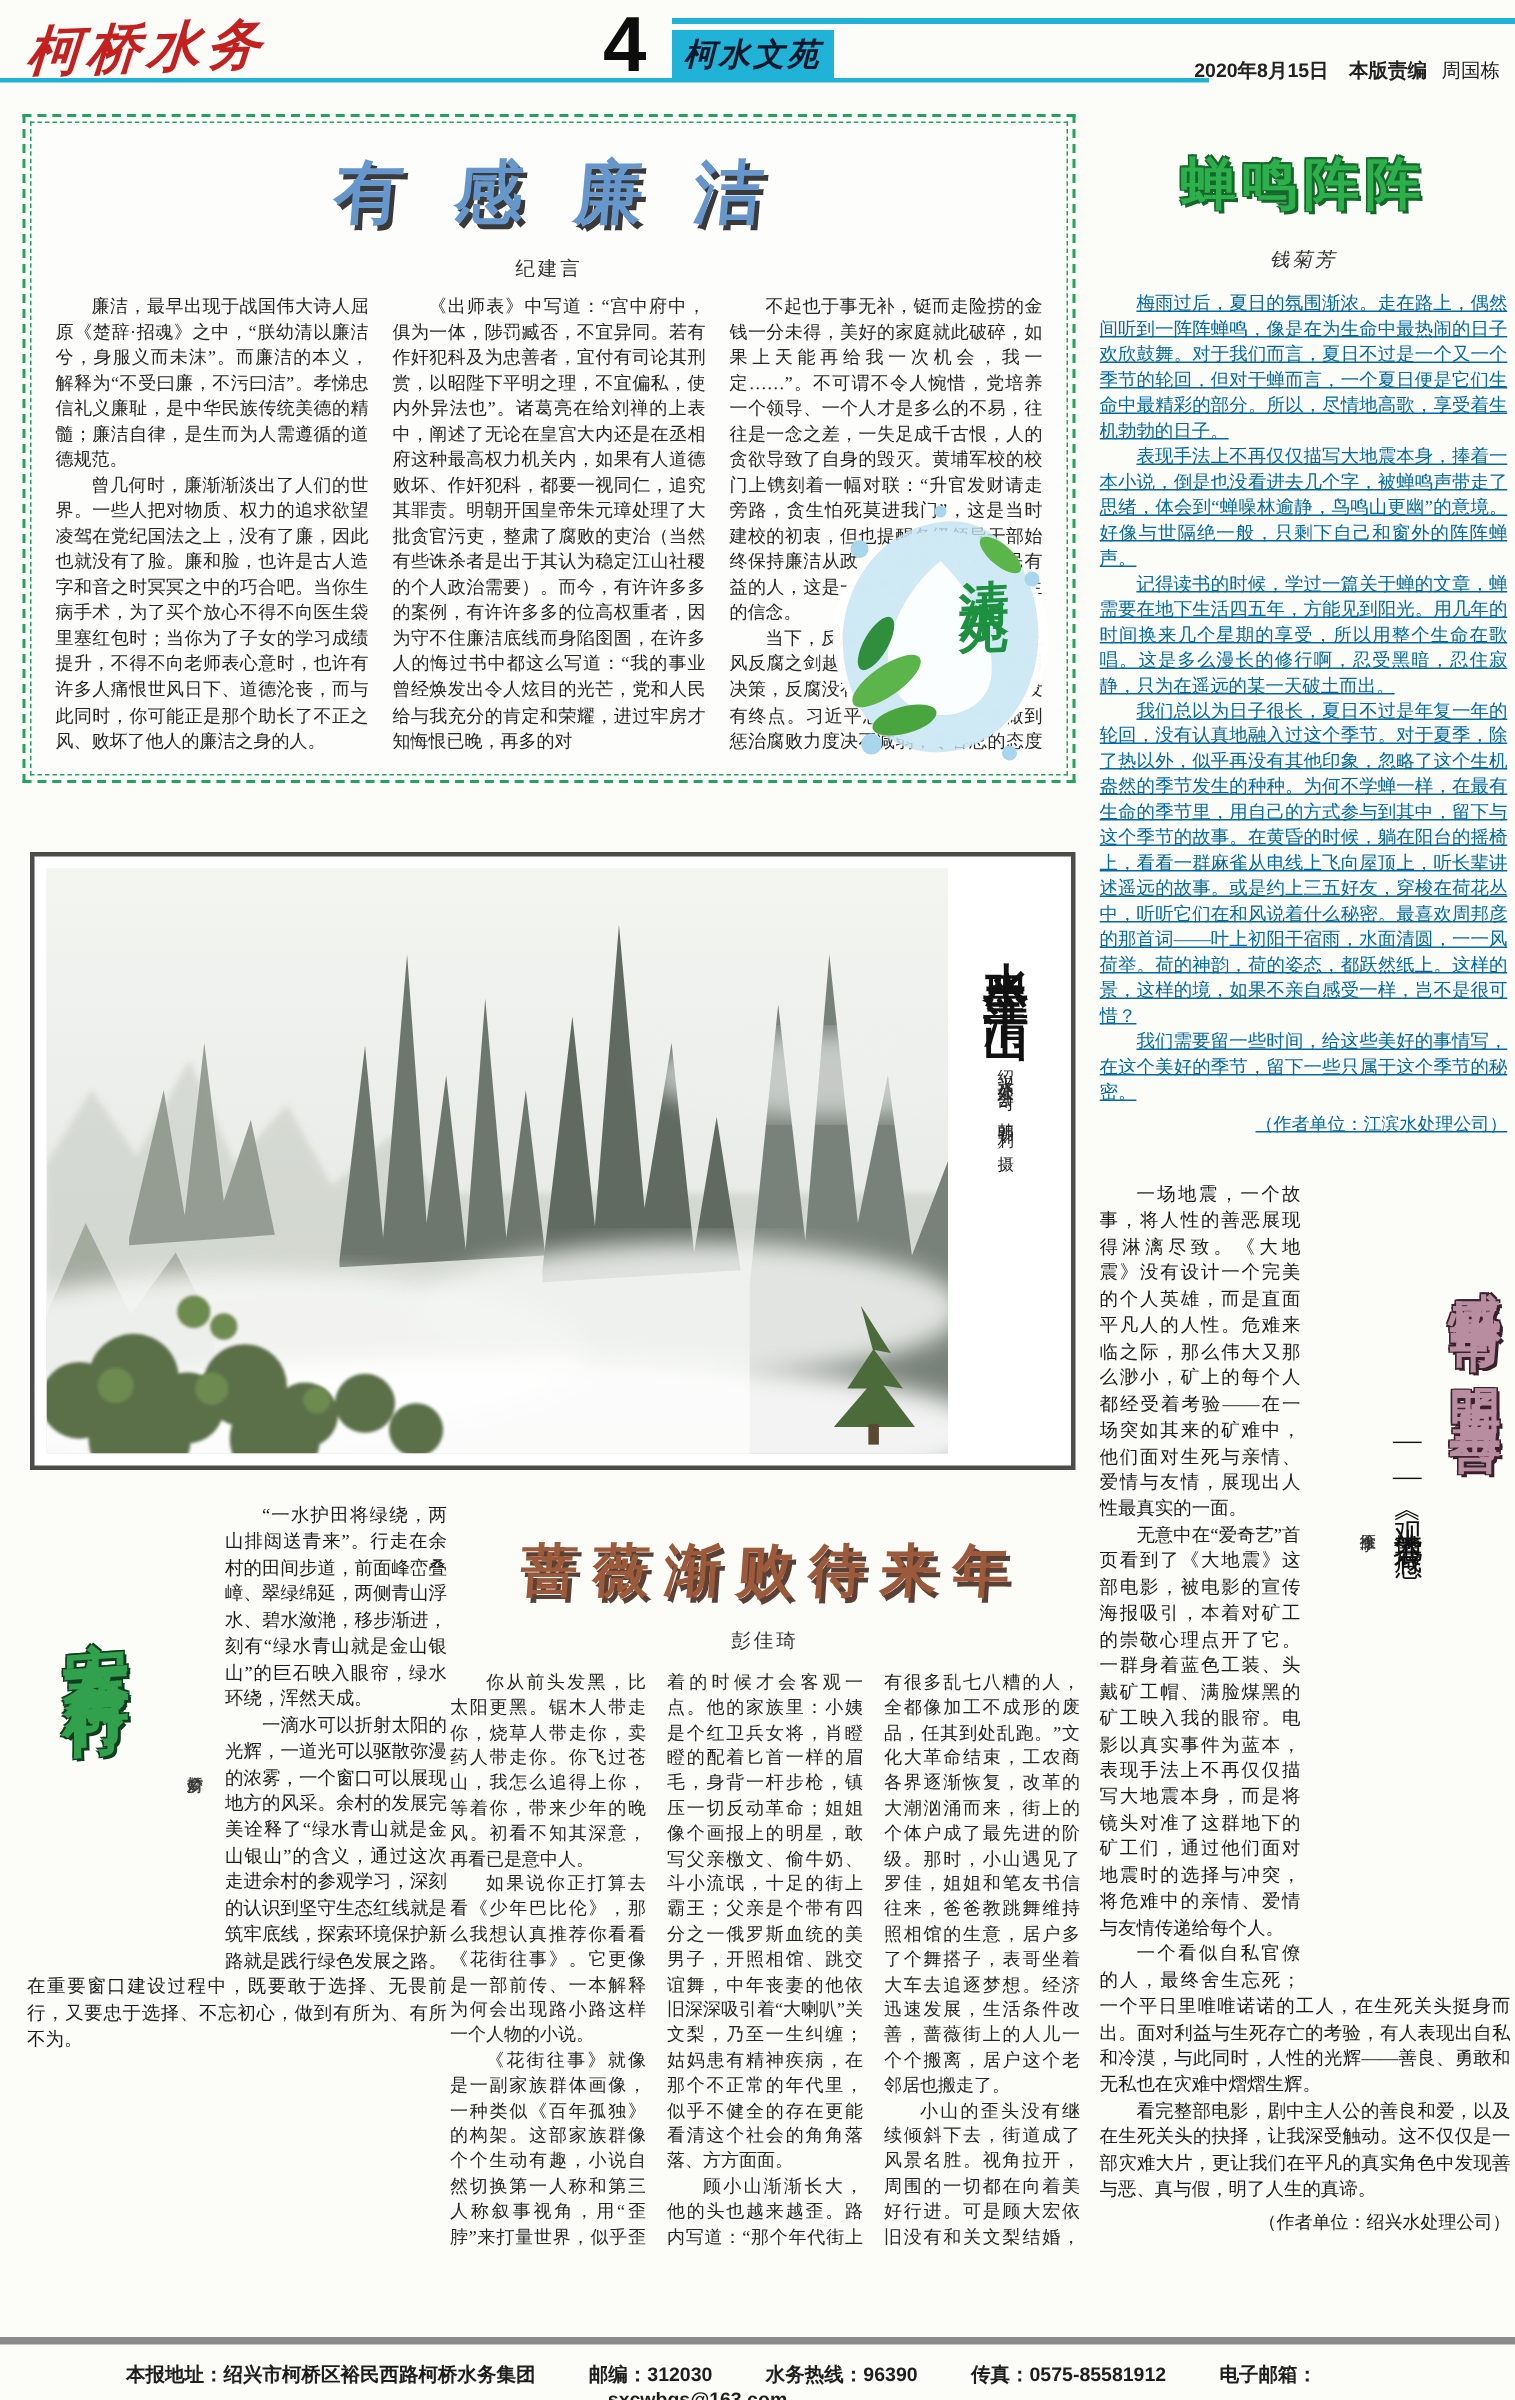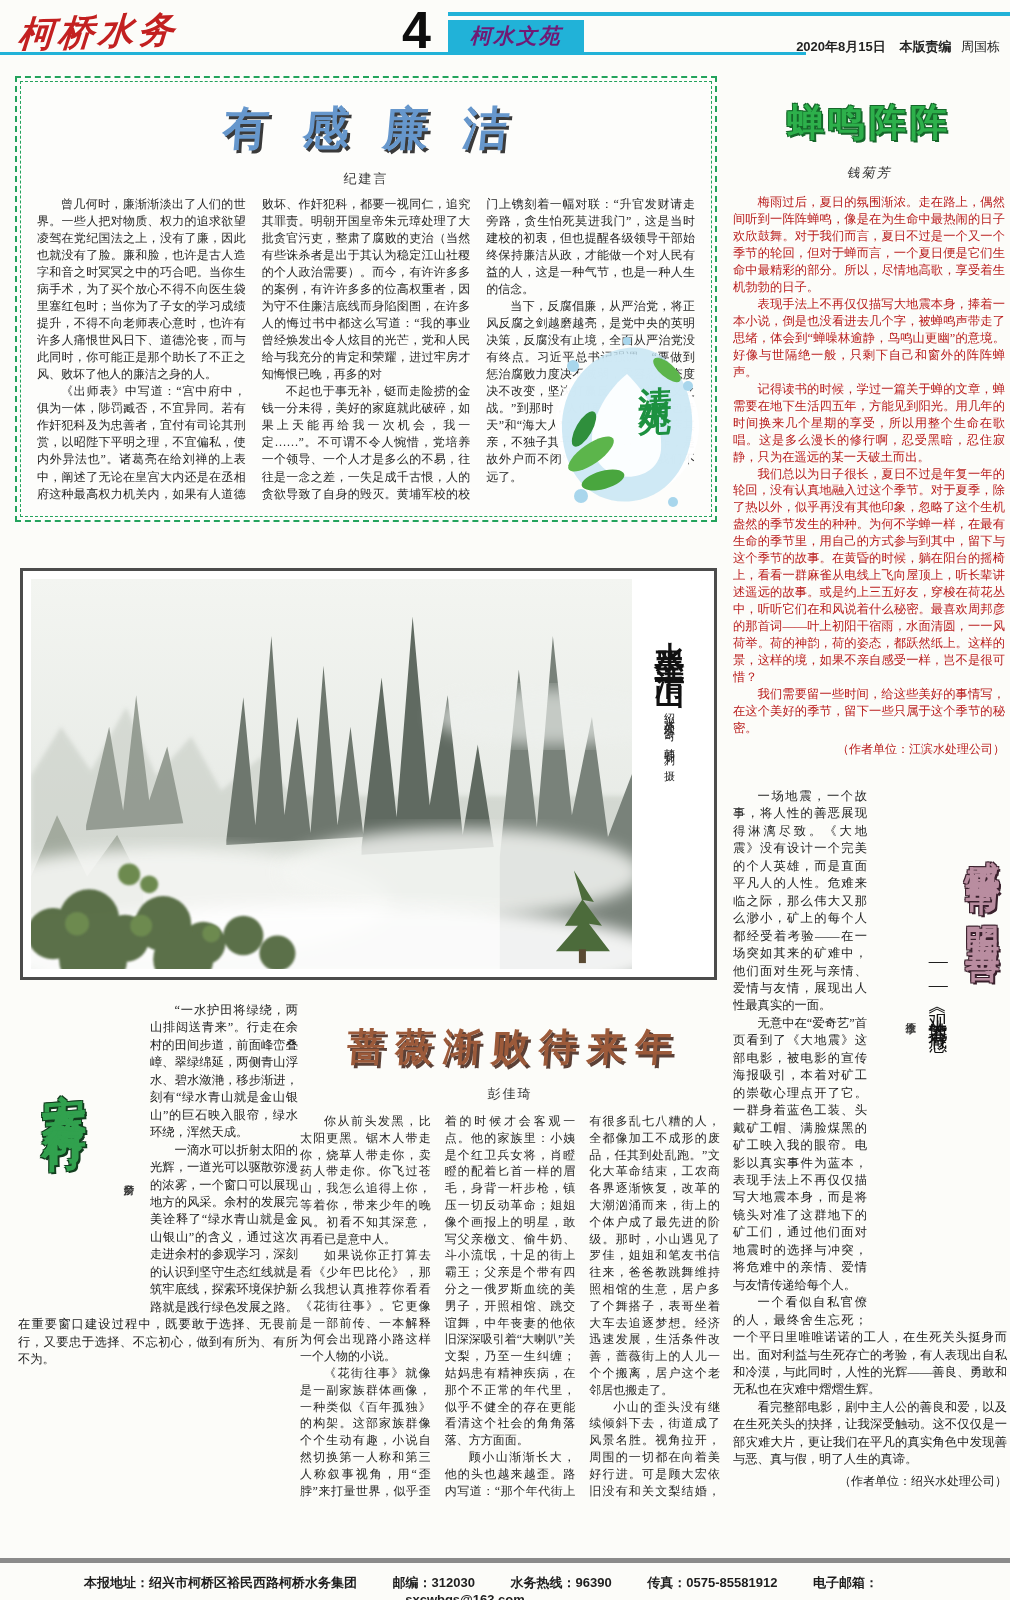--- a/index.html
+++ b/index.html
@@ -17,22 +17,22 @@
     font-style:italic; color:#c32020; transform:rotate(-2deg) skewX(-6deg);
     letter-spacing:4px;
   }
   .rule-top { position:absolute; left:448px; right:0; top:12px; height:4px; background:#21b2d8; }
   .rule-bottom { position:absolute; left:0; top:52px; width:806px; height:3px; background:#21b2d8; }
   .page-num {
     position:absolute; left:402px; top:0px; font-size:52px; font-weight:900;
     font-family:"Liberation Sans","DejaVu Sans",sans-serif; color:#0d0d0d;
   }
   .section-box {
-    position:absolute; left:448px; top:20px; width:136px; height:33px;
-    background:#21b2d8; color:#701a75; font-weight:bold; font-style:italic;
+    position:absolute; left:448px; top:20px; width:108px; height:33px;
+    background:#21b2d8; color:#0f172a; font-weight:bold; font-style:italic;
     font-size:21px; text-align:center; line-height:32px; letter-spacing:2px;
   }
   .dateline {
     position:absolute; right:10px; top:38px; font-size:13px; font-weight:bold;
     font-family:"Liberation Sans","DejaVu Sans",sans-serif; color:#222;
   }
   .dateline span { margin-left:10px; }
   .dateline .ed-name { font-weight:normal; margin-left:6px; }
 
   
@@ -59,21 +59,21 @@
 
   
   .chanming { position:absolute; left:733px; top:80px; width:272px; height:700px; overflow:hidden; }
   .t-green {
     text-align:center; font-size:37px; font-weight:900; color:#2db04b;
     font-family:"Liberation Sans","DejaVu Sans",sans-serif; letter-spacing:4px;
     text-shadow:-1px -1px 0 #15682a,1px -1px 0 #15682a,-1px 1px 0 #15682a,2px 2px 0 #15682a;
     margin-top:18px;
   }
   .chanming .byline { margin:16px 0 12px;font-style:italic; }
-  .chanming .txt { font-size:12.3px; line-height:1.38; color:#b91c1c; }
+  .chanming .txt { font-size:12.3px; line-height:1.38; color:#0369a1;text-decoration:underline; }
   .attr { text-align:right; font-size:12px; margin-top:4px; text-indent:0; }
 
   
   .photo-frame { position:absolute; left:20px; top:568px; width:697px; height:412px;
                  border:3px solid #4c4c4c; background:#fff; padding:8px; display:flex; }
   .photo-area { flex:1 1 auto; position:relative; overflow:hidden; background:#edf0ec; }
   .photo-side { width:74px; display:flex; flex-direction:column; align-items:center;
                 justify-content:flex-start; background:#fff; }
   .photo-title { writing-mode:vertical-rl; text-orientation:upright; font-weight:900;
                  font-size:30px; letter-spacing:9px; color:#111; margin-top:38px;
@@ -138,20 +138,21 @@
     <span>2020年8月15日</span>
     <span>本版责编</span>
     <span class="ed-name">周国栋</span>
   </div>
 
   <div class="box1">
     <div class="box1-inner">
       <div class="t-blue">有感廉洁</div>
       <div class="byline">纪建言</div>
       <div class="cols3a">
+        <p class="body">廉洁，最早出现于战国伟大诗人屈原《楚辞·招魂》之中，“朕幼清以廉洁兮，身服义而未沫”。而廉洁的本义，解释为“不受曰廉，不污曰洁”。孝悌忠信礼义廉耻，是中华民族传统美德的精髓；廉洁自律，是生而为人需遵循的道德规范。</p>
         <p class="body">曾几何时，廉渐渐淡出了人们的世界。一些人把对物质、权力的追求欲望凌驾在党纪国法之上，没有了廉，因此也就没有了脸。廉和脸，也许是古人造字和音之时冥冥之中的巧合吧。当你生病手术，为了买个放心不得不向医生袋里塞红包时；当你为了子女的学习成绩提升，不得不向老师表心意时，也许有许多人痛恨世风日下、道德沦丧，而与此同时，你可能正是那个助长了不正之风、败坏了他人的廉洁之身的人。</p>
         <p class="body">《出师表》中写道：“宫中府中，俱为一体，陟罚臧否，不宜异同。若有作奸犯科及为忠善者，宜付有司论其刑赏，以昭陛下平明之理，不宜偏私，使内外异法也”。诸葛亮在给刘禅的上表中，阐述了无论在皇宫大内还是在丞相府这种最高权力机关内，如果有人道德败坏、作奸犯科，都要一视同仁，追究其罪责。明朝开国皇帝朱元璋处理了大批贪官污吏，整肃了腐败的吏治（当然有些诛杀者是出于其认为稳定江山社稷的个人政治需要）。而今，有许许多多的案例，有许许多多的位高权重者，因为守不住廉洁底线而身陷囹圄，在许多人的悔过书中都这么写道：“我的事业曾经焕发出令人炫目的光芒，党和人民给与我充分的肯定和荣耀，进过牢房才知悔恨已晚，再多的对</p>
         <p class="body">不起也于事无补，铤而走险捞的金钱一分未得，美好的家庭就此破碎，如果上天能再给我一次机会，我一定……”。不可谓不令人惋惜，党培养一个领导、一个人才是多么的不易，往往是一念之差，一失足成千古恨，人的贪欲导致了自身的毁灭。黄埔军校的校门上镌刻着一幅对联：“升官发财请走旁路，贪生怕死莫进我门”，这是当时建校的初衷，但也提醒各级领导干部始终保持廉洁从政，才能做一个对人民有益的人，这是一种气节，也是一种人生的信念。</p>
         <p class="body">当下，反腐倡廉，从严治党，将正风反腐之剑越磨越亮，是党中央的英明决策，反腐没有止境，全面从严治党没有终点。习近平总书记强调，“要做到惩治腐败力度决不减弱，零容忍的态度决不改变，坚决打赢反腐败这场正义之战。”到那时，人们再也不用企盼“包青天”和“海大人”为民做主，“人不独亲其亲，不独子其子，盗窃乱贼而不作，是故外户而不闭”的大同世界就离我们不远了。</p>
       </div>
       <div class="badge">
         <svg viewBox="0 0 152 180">
           <circle cx="76" cy="92" r="72" fill="#ffffff" opacity="0.96"></circle>
           <path d="M76,14 C112,9 138,42 141,82 C144,122 122,162 82,167 C42,172 13,142 11,97 C9,57 36,19 76,14 Z" fill="#c3e4f3" opacity="0.8"></path>
           <path d="M76,40 C96,60 112,86 110,116 C107,147 61,152 46,126 C31,100 51,60 76,40 Z" fill="#ffffff" opacity="0.92"></path>

